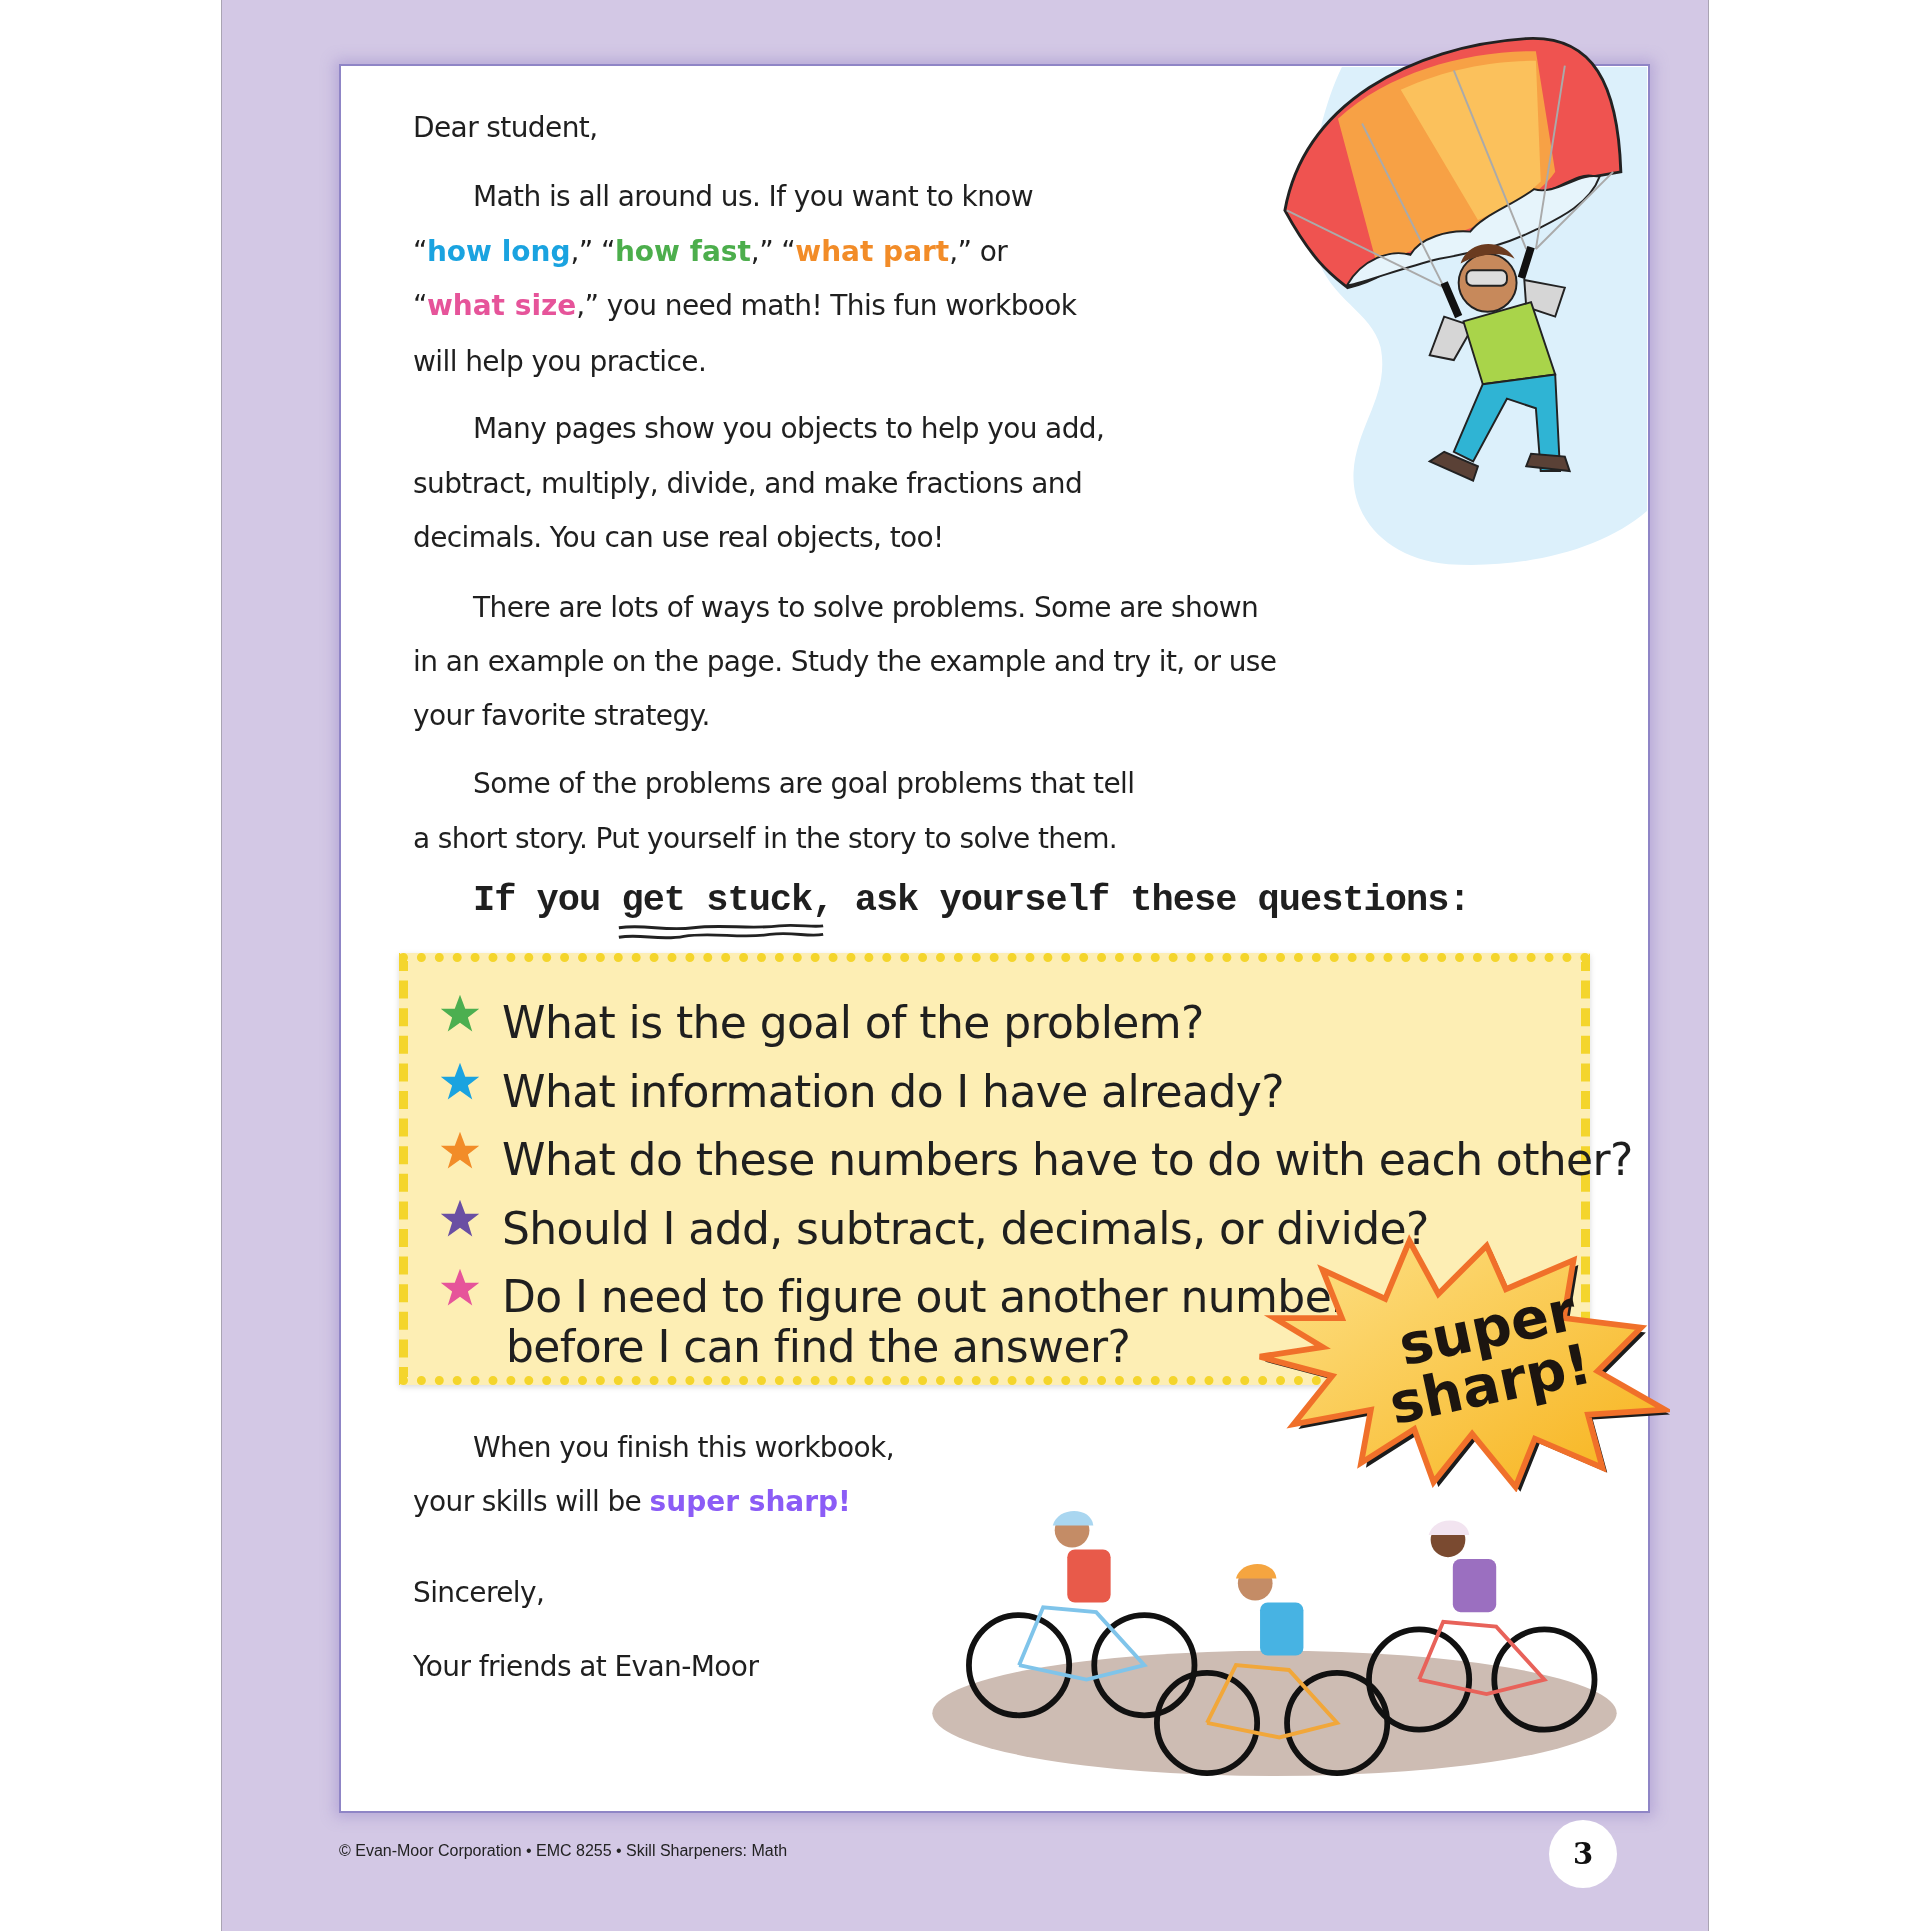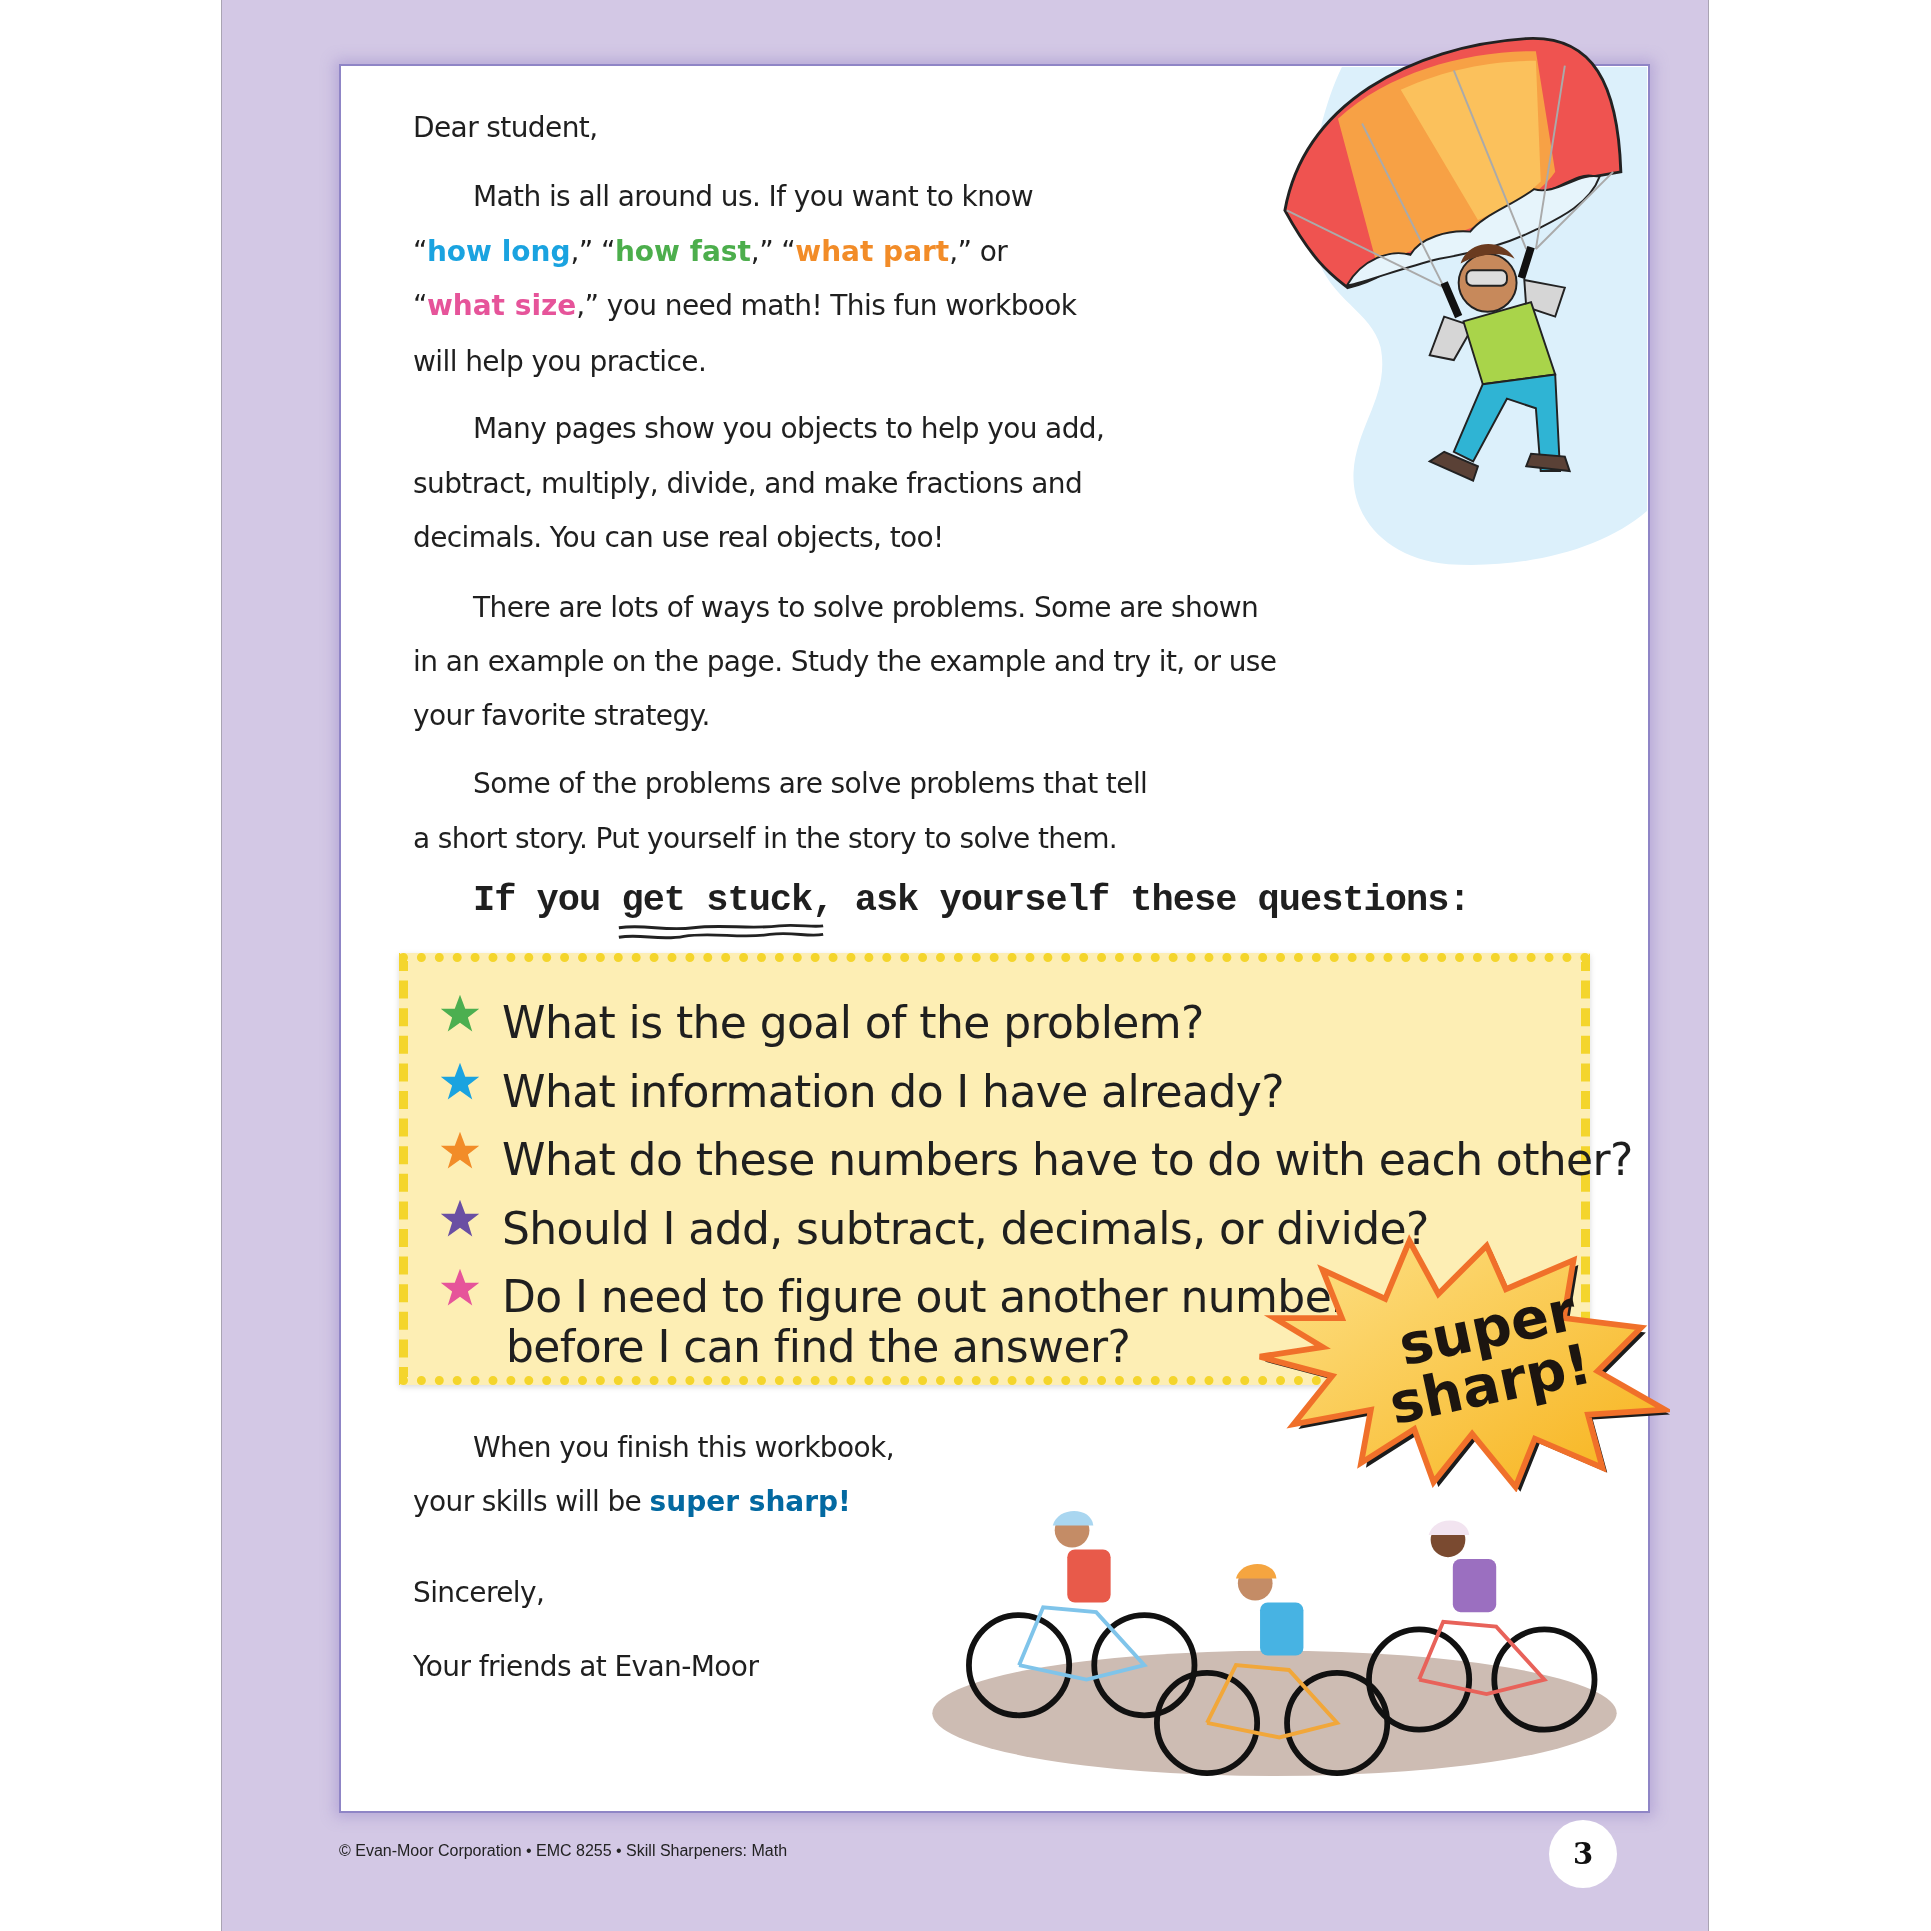--- a/index.html
+++ b/index.html
@@ -79,21 +79,21 @@
 <div class="line" style="top:348px;">will help you practice.</div>
 
 <div class="line indent" style="top:415px;">Many pages show you objects to help you add,</div>
 <div class="line" style="top:470px;">subtract, multiply, divide, and make fractions and</div>
 <div class="line" style="top:524px;">decimals. You can use real objects, too!</div>
 
 <div class="line indent" style="top:594px;">There are lots of ways to solve problems. Some are shown</div>
 <div class="line" style="top:648px;">in an example on the page. Study the example and try it, or use</div>
 <div class="line" style="top:702px;">your favorite strategy.</div>
 
-<div class="line indent" style="top:770px;">Some of the problems are solve problems that tell</div>
+<div class="line indent" style="top:770px;">Some of the problems are goal problems that tell</div>
 <div class="line" style="top:825px;">a short story. Put yourself in the story to solve them.</div>
 
 <div class="heading">
   <span>If you </span><span>get stuck,</span><span> ask yourself these questions:</span>
 </div>
 <svg class="squiggle" viewBox="0 0 218 22">
   <path d="M2,6 C30,2 50,10 80,6 C110,2 140,8 170,4 C190,2 205,6 216,4" stroke="#222" stroke-width="3" fill="none"></path>
   <path d="M2,16 C25,12 45,20 70,15 C100,10 130,18 160,13 C185,10 200,16 216,13" stroke="#222" stroke-width="3" fill="none"></path>
 </svg>
 
@@ -133,21 +133,21 @@
     </linearGradient>
   </defs>
   <polygon transform="translate(5,5)" fill="#1c1c1c" points="20,90 90,90 70,40 135,70 160,10 190,65 240,15 260,60 330,30 320,90 400,100 355,145 425,185 345,190 360,245 290,215 270,265 225,210 185,260 165,205 110,240 120,185 40,200 80,150 5,130 70,120"></polygon>
   <polygon fill="url(#bg)" stroke="#f0702a" stroke-width="6" stroke-linejoin="miter" points="20,90 90,90 70,40 135,70 160,10 190,65 240,15 260,60 330,30 320,90 400,100 355,145 425,185 345,190 360,245 290,215 270,265 225,210 185,260 165,205 110,240 120,185 40,200 80,150 5,130 70,120"></polygon>
   <text x="245" y="120" text-anchor="middle" transform="rotate(-12 245 120)" font-family="DejaVu Sans, sans-serif" font-weight="bold" font-size="58" fill="#1c1510">super</text>
   <text x="248" y="178" text-anchor="middle" transform="rotate(-12 248 178)" font-family="DejaVu Sans, sans-serif" font-weight="bold" font-size="58" fill="#1c1510">sharp!</text>
 </svg>
 
 <div class="line indent" style="top:1434px;">When you finish this workbook,</div>
 <div class="line" style="top:1488px;">
-  <span>your skills will be </span><span class="hl" style="color:#0369a1">super sharp!</span>
+  <span>your skills will be </span><span class="hl" style="color:#8b5cf6">super sharp!</span>
 </div>
 <div class="line" style="top:1579px;">Sincerely,</div>
 <div class="line" style="top:1653px;">Your friends at Evan-Moor</div>
 
 <svg class="bikes" viewBox="0 0 720 305">
   <ellipse cx="360" cy="240" rx="355" ry="65" fill="#cdbcb3"></ellipse>
   <g fill="none" stroke="#111" stroke-width="6">
     <circle cx="95" cy="190" r="52"></circle>
       <circle cx="225" cy="190" r="52"></circle>
     <circle cx="290" cy="250" r="52"></circle>

